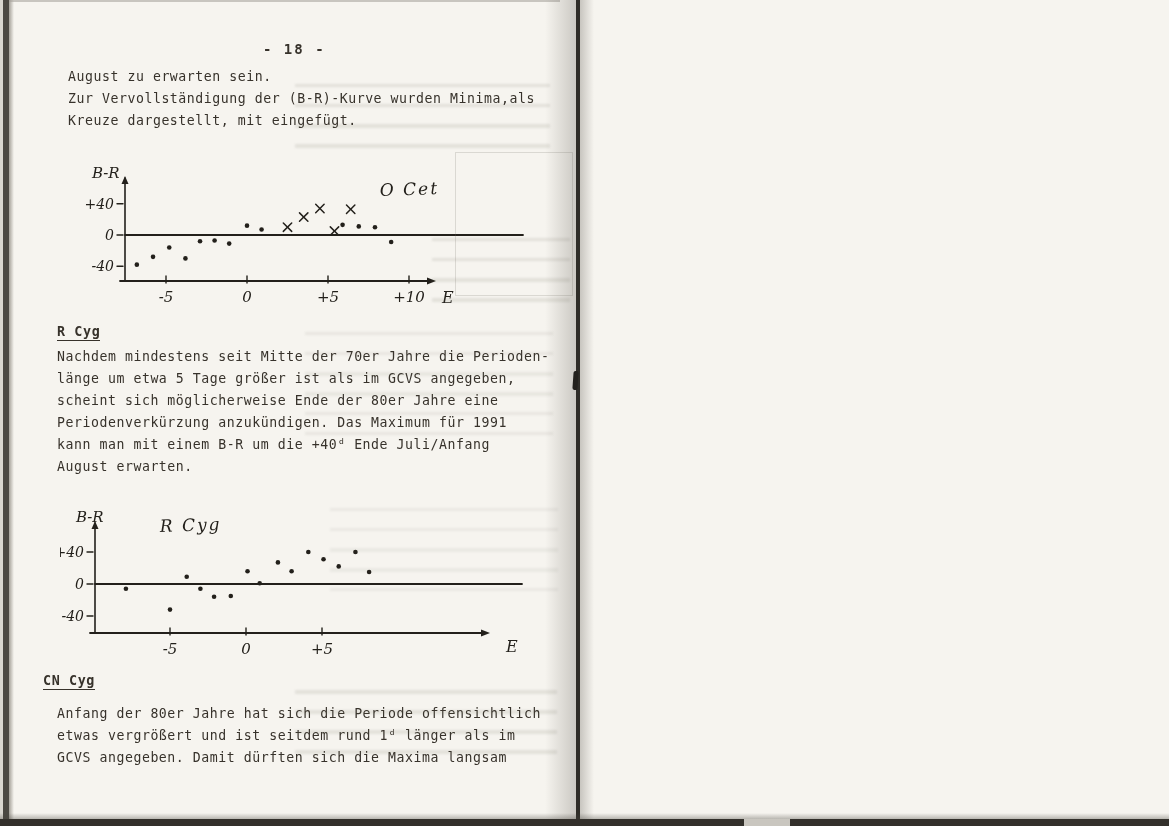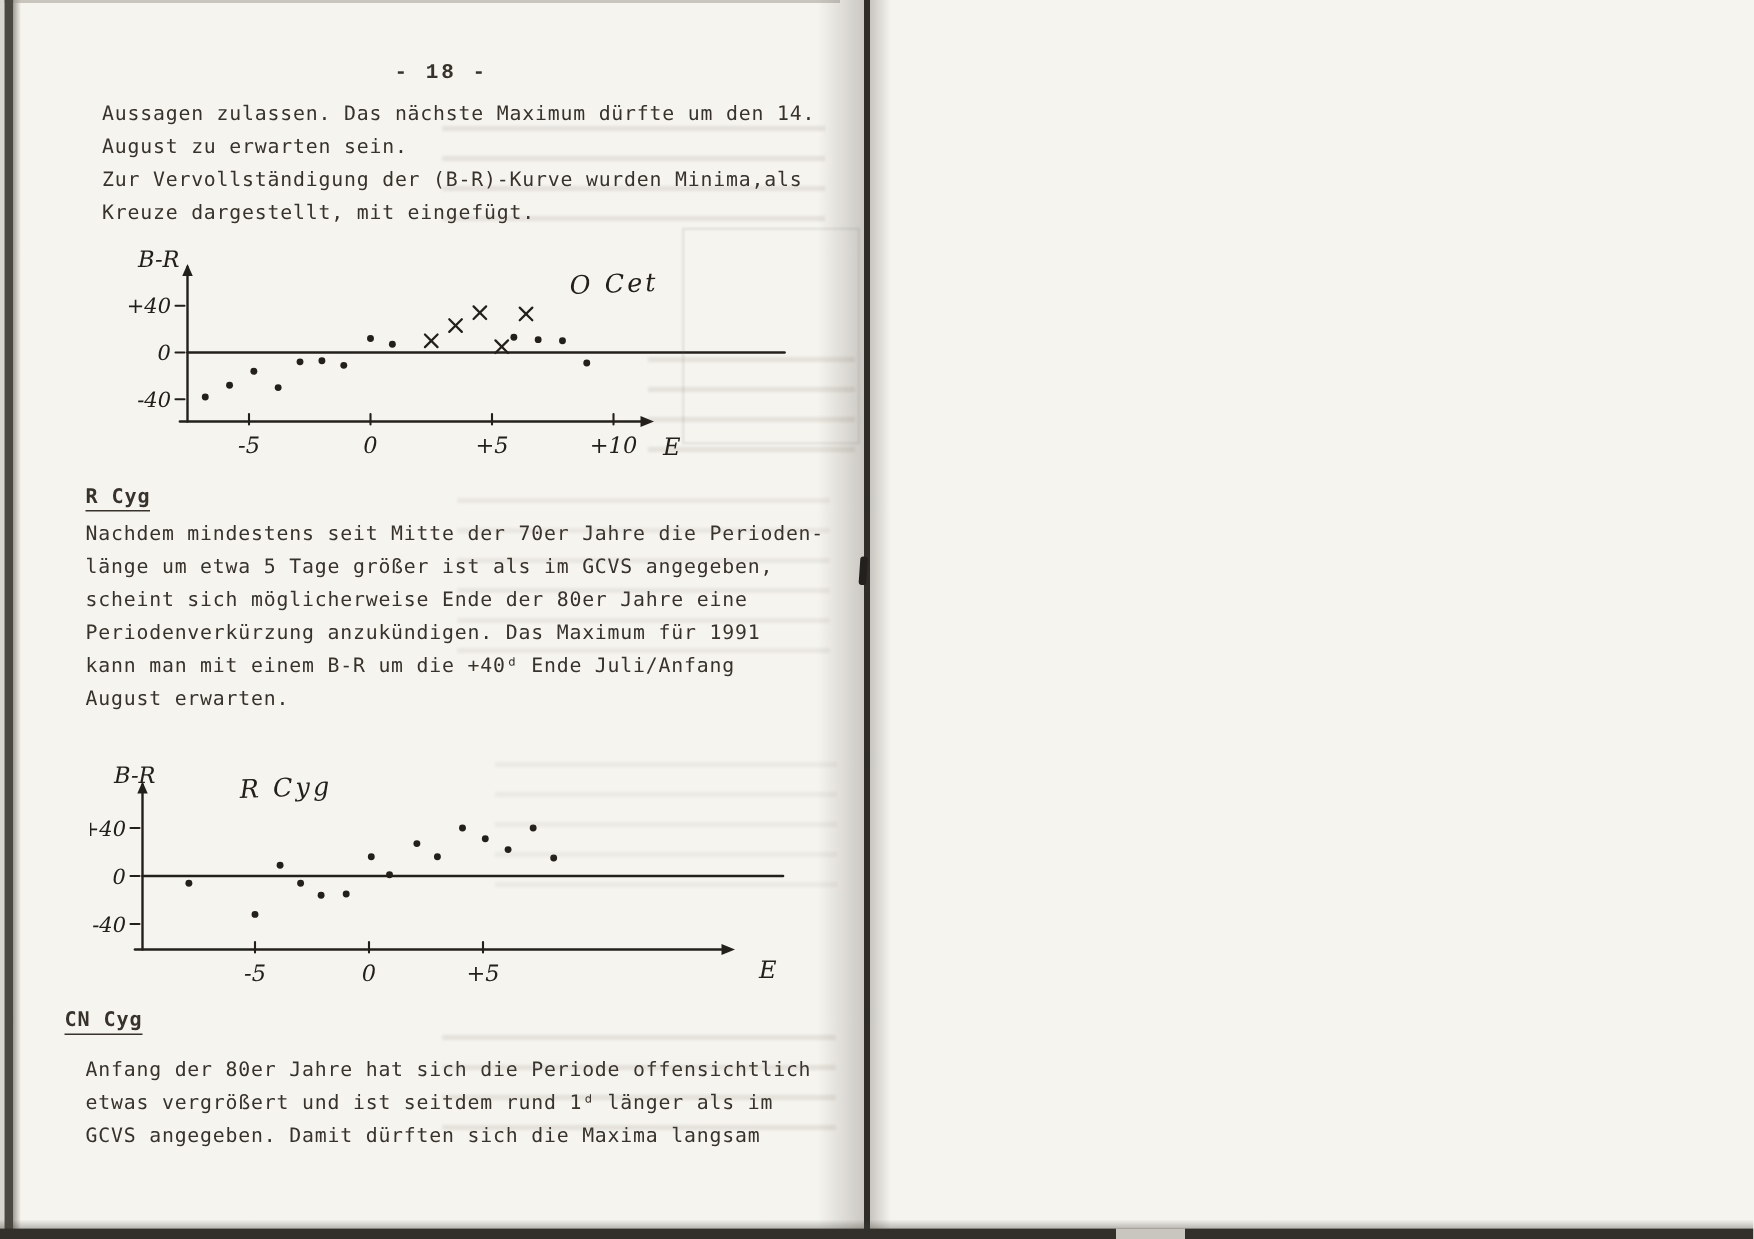--- a/index.html
+++ b/index.html
@@ -6,21 +6,21 @@
   body{
     width:1169px;height:826px;position:relative;overflow:hidden;
     background:#f6f4ef;
     font-family:"DejaVu Sans Mono","Liberation Mono",monospace;
   }
   .spread{position:absolute;inset:0;}
   .page{position:absolute;top:0;bottom:0;}
   .page-left{left:0;width:578px;}
   .page-right{left:578px;width:591px;}
   .typed{color:#37322b;}
-  .pagenum{position:absolute;font-size:14px;font-weight:bold;letter-spacing:2px;white-space:pre;font-family:Liberation Mono, monospace;}
+  .pagenum{position:absolute;font-size:14px;font-weight:bold;letter-spacing:2px;white-space:pre;}
   .para{position:absolute;font-size:13.2px;white-space:pre;}
   .page-left .para{line-height:22px;letter-spacing:.55px;}
   .tline{white-space:pre;}
   .heading{position:absolute;font-size:13.4px;font-weight:bold;letter-spacing:.6px;
     border-bottom:1.4px solid #37322b;padding-bottom:1px;white-space:pre;}
   .chart{position:absolute;}
   .ghost{position:absolute;pointer-events:none;
     background:repeating-linear-gradient(180deg, rgba(104,99,88,.13) 0 3.5px, rgba(104,99,88,0) 3.5px 20px);
     filter:blur(1.2px);}
   .ghostbox{position:absolute;pointer-events:none;border:1px solid rgba(110,104,93,.20);filter:blur(.6px);}
@@ -38,21 +38,21 @@
   .edge-top{left:0;top:0;width:560px;height:2px;background:#c8c5bf;}
 </style>
 </head>
 <body>
 
 <div class="spread">
 
   <div class="page page-left">
     <div class="pagenum typed" style="left:263px;top:41px;">- 18 -</div>
 
-    <div class="para typed" style="left:68px;top:66px;"><div class="tline">Aussagen zulassen. Das nächste Maximum dürfte um den 14.</div><div class="tline">August zu erwarten sein.</div><div class="tline">Zur Vervollständigung der (B-R)-Kurve wurden Minima,als</div><div class="tline">Kreuze dargestellt, mit eingefügt.</div></div>
+    <div class="para typed" style="left:68px;top:66px;"><div class="tline">August zu erwarten sein.</div><div class="tline">Zur Vervollständigung der (B-R)-Kurve wurden Minima,als</div><div class="tline">Kreuze dargestellt, mit eingefügt.</div></div>
 
     <div class="chart" id="chart-0" style="left:60px;top:156px;width:480px;height:152px;"><svg width="480" height="152" viewBox="0 0 480 152">
           <line x1="65" y1="22" x2="65" y2="125" stroke="#23201b" stroke-width="1.6" stroke-linecap="round"></line>
           <polygon points="61.5,28 65,20 68.5,28" fill="#23201b"></polygon>
           <line x1="65" y1="79" x2="463" y2="79" stroke="#23201b" stroke-width="1.8" stroke-linecap="round"></line>
           <line x1="60" y1="125" x2="370" y2="125" stroke="#23201b" stroke-width="1.8" stroke-linecap="round"></line>
           <polygon points="376,125 367,121.4 367,128.6" fill="#23201b"></polygon>
           <line x1="106" y1="120" x2="106" y2="127" stroke="#23201b" stroke-width="1.4" stroke-linecap="round"></line>
           <text x="106" y="146" text-anchor="middle" font-family="&quot;DejaVu Serif&quot;, &quot;Liberation Serif&quot;, serif" font-style="italic" font-size="15" fill="#23201b">-5</text>
           <line x1="187" y1="120" x2="187" y2="127" stroke="#23201b" stroke-width="1.4" stroke-linecap="round"></line>

